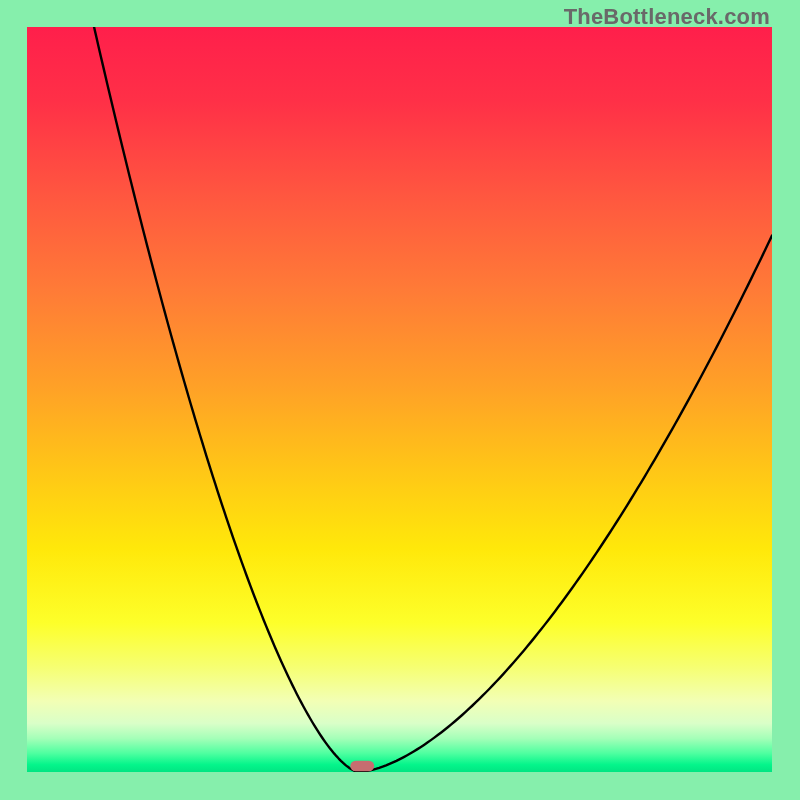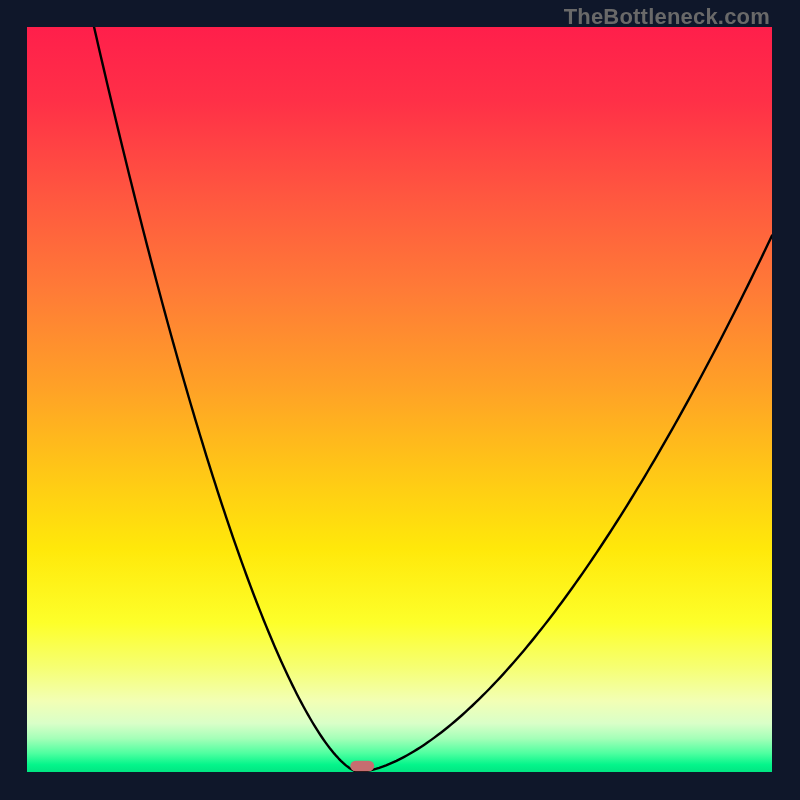--- a/index.html
+++ b/index.html
@@ -9,21 +9,21 @@
     height: 800px;
     background: #000;
     overflow: hidden;
   }
   .frame {
     position: absolute;
     left: 0;
     top: 0;
     width: 800px;
     height: 800px;
-    background: #0f172a;
+    background: #86efac;
   }
   .plot-area {
     position: absolute;
     left: 27px;
     top: 27px;
     width: 745px;
     height: 745px;
     overflow: hidden;
   }
   .attribution {

